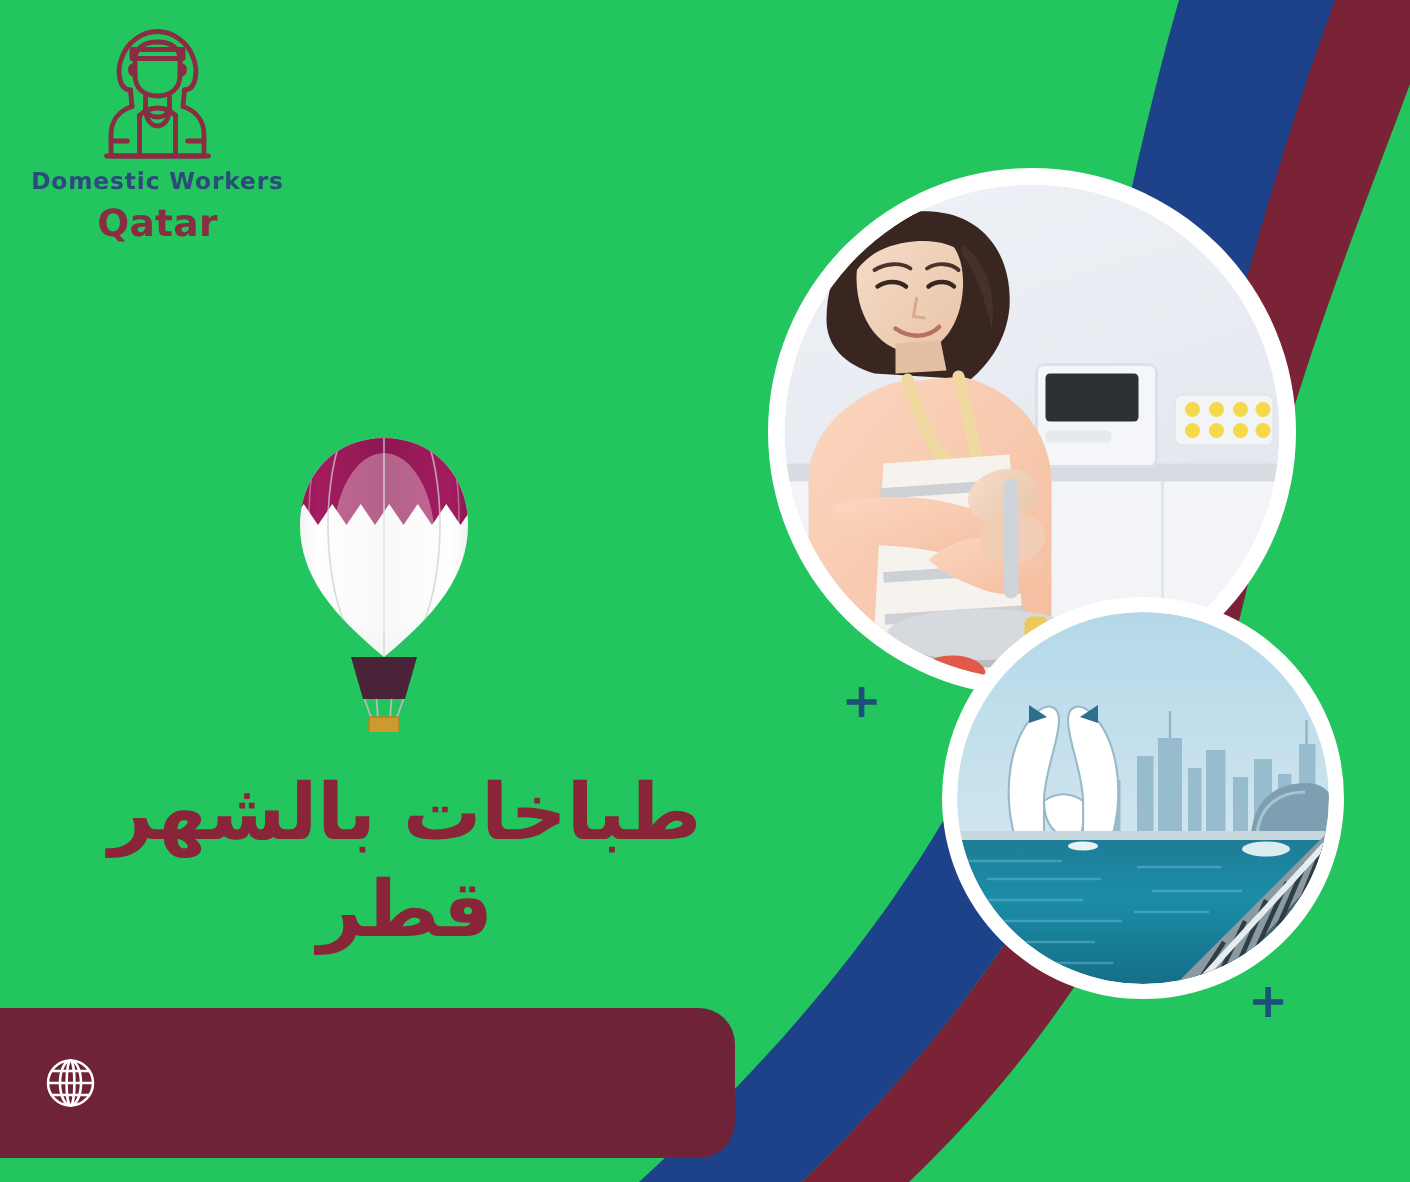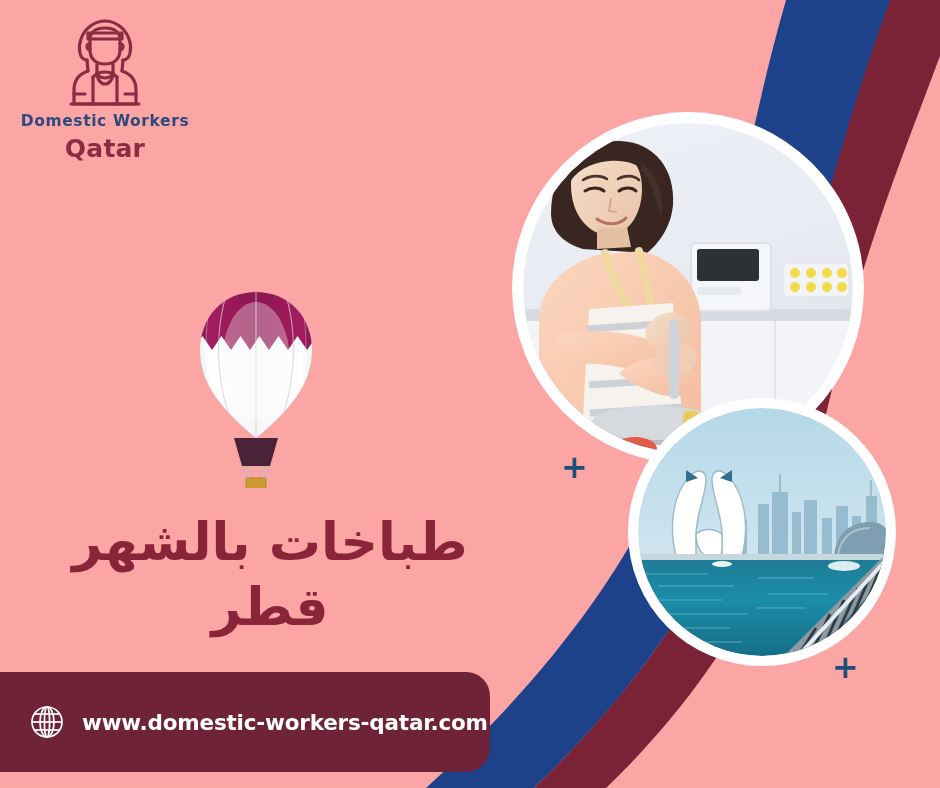--- a/index.html
+++ b/index.html
@@ -3,21 +3,21 @@
 <meta charset="utf-8">
 <title>Domestic Workers Qatar — Promo Banner</title>
 <style>
   * { margin:0; padding:0; box-sizing:border-box; }
   html,body { background:#ffffff; }
   body { font-family:"Liberation Sans", sans-serif; }
 
   .canvas{
     position:relative;
     width:940px; height:788px;
-    background:#fca5a5;
+    background:#22c55e;
     overflow:hidden;
   }
 
   
   .ribbons{
     position:absolute; inset:0;
     width:940px; height:788px;
     pointer-events:none;
   }
 
@@ -432,16 +432,15 @@
     <svg class="globe" width="34" height="34" viewBox="0 0 34 34" aria-hidden="true">
       <g fill="none" stroke="#ffffff" stroke-width="1.7">
         <circle cx="17" cy="17" r="15"></circle>
         <ellipse cx="17" cy="17" rx="7" ry="15"></ellipse>
         <ellipse cx="17" cy="17" rx="2.6" ry="15"></ellipse>
         <line x1="2" y1="17" x2="32" y2="17"></line>
         <path d="M4.6 9 H29.4"></path>
         <path d="M4.6 25 H29.4"></path>
       </g>
     </svg>
-    <span class="url-text">www.domestic-workers-qatar.com</span>
   </div>
 
 </div>
 
 </body></html>

